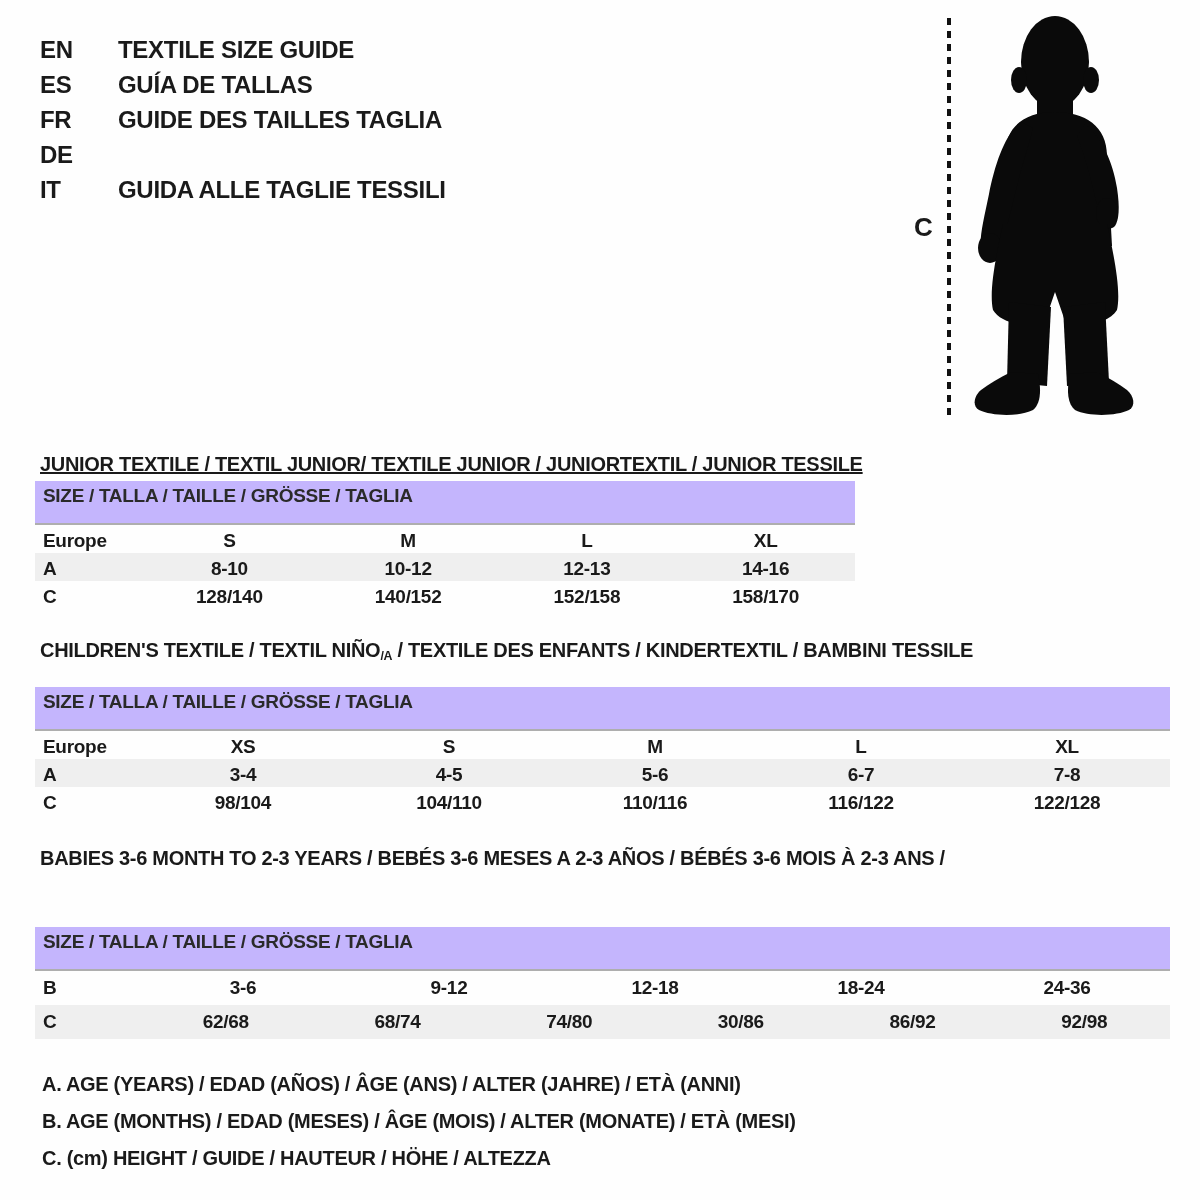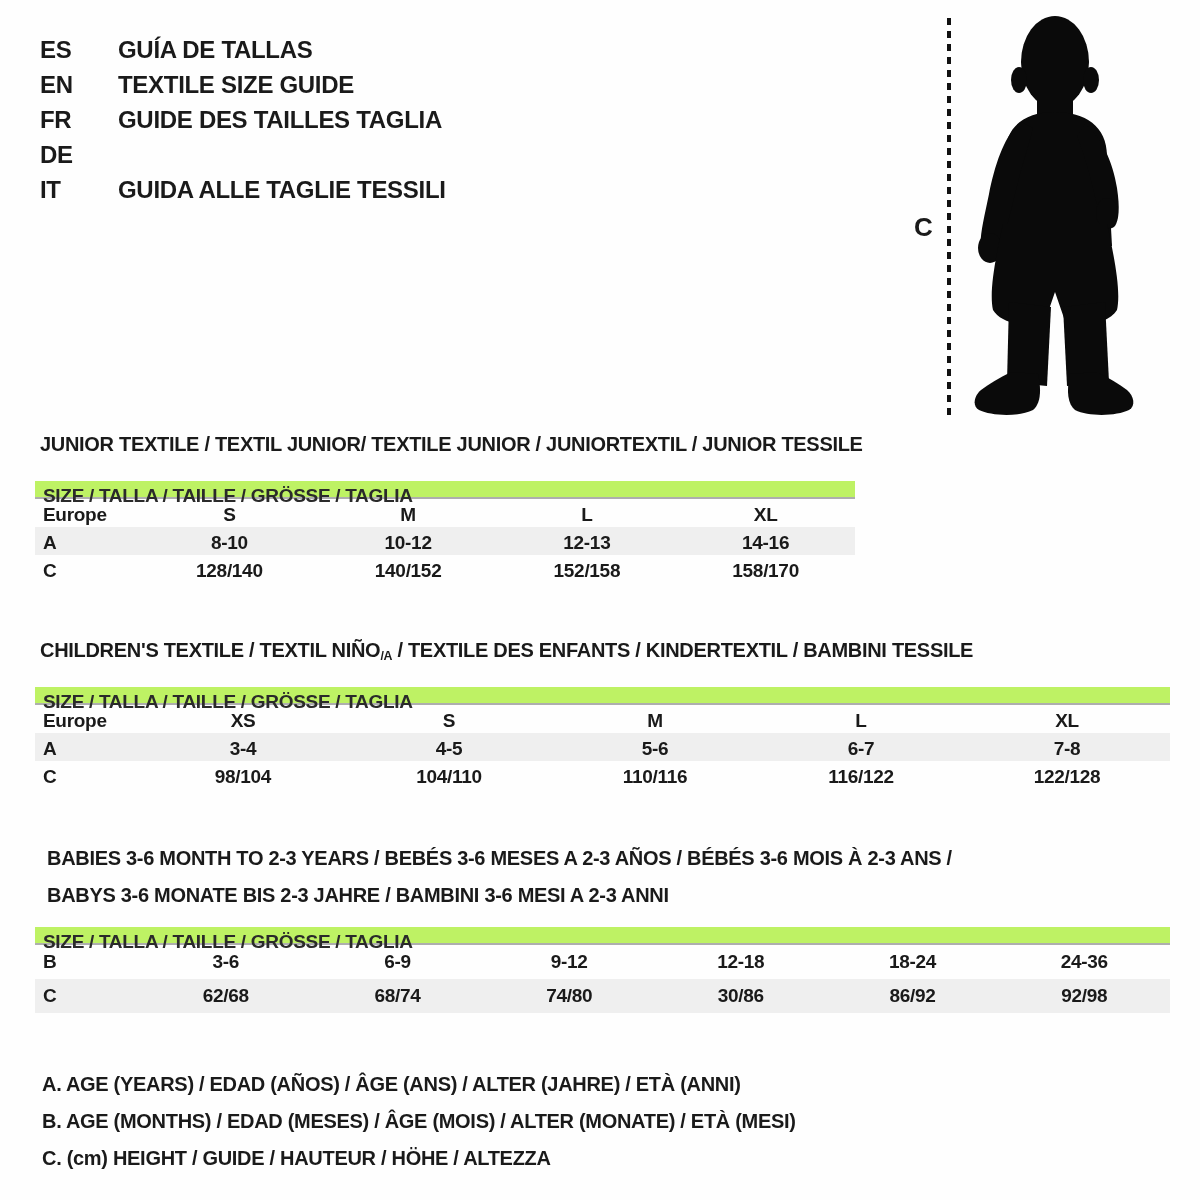--- a/index.html
+++ b/index.html
@@ -24,50 +24,50 @@
   .height-line {
     position:absolute; left:947px; top:18px; width:4px; height:398px;
     background-image:repeating-linear-gradient(to bottom, #111 0px, #111 7px, rgba(0,0,0,0) 7px, rgba(0,0,0,0) 13px);
   }
   .height-label { position:absolute; left:914px; top:212px; font-size:26px; }
   .silhouette { position:absolute; left:966px; top:14px; width:174px; height:404px; }
 
   
   .section-title { position:absolute; left:40px; font-size:20px; line-height:24px; white-space:nowrap; }
   .subscript { font-size:0.62em; vertical-align:-0.28em; }
-  .two-line { line-height:37px;margin-left:7px; }
+  .two-line { line-height:37px; }
 
   .size-table { position:absolute; left:35px; }
   .size-bar {
-    height:18px; line-height:30px; background:#bef264; color:#2a2a2a;
+    height:44px; line-height:30px; background:#c4b5fd; color:#2a2a2a;
     padding-left:8px; font-size:19px; border-bottom:2px solid #aeaeae;
   }
   .trow { display:flex; height:28px; line-height:32px; font-size:19px; }
   .trow.alt { background:#efefef; }
   .tlabel { width:105px; padding-left:8px; }
   .tcell { flex:1 1 0; text-align:center; }
 
   
   .footnotes { position:absolute; left:42px; top:1066px; font-size:20px; line-height:37px; }
   .footnote { white-space:nowrap; }
 
   .w-junior { width:820px; }
   .w-wide { width:1135px; }
 </style>
 </head>
 <body>
 
 <div class="lang-block">
   <div class="lang-row">
+    <span class="lang-code">EN</span>
+    <span class="lang-label">TEXTILE SIZE GUIDE</span>
+  </div>
+  <div class="lang-row">
     <span class="lang-code">ES</span>
     <span class="lang-label">GUÍA DE TALLAS</span>
-  </div>
-  <div class="lang-row">
-    <span class="lang-code">EN</span>
-    <span class="lang-label">TEXTILE SIZE GUIDE</span>
   </div>
   <div class="lang-row">
     <span class="lang-code">FR</span>
     <span class="lang-label">GUIDE DES TAILLES TAGLIA</span>
   </div>
   <div class="lang-row">
     <span class="lang-code">DE</span>
   </div>
   <div class="lang-row">
     <span class="lang-code">IT</span>
@@ -89,21 +89,21 @@
     <path d="M118 110 C134 122 146 148 150 174 C153 194 152 206 148 212 C142 218 134 214 132 202 C128 178 118 142 110 122 Z"></path>
     <ellipse cx="140" cy="199" rx="11" ry="15"></ellipse>
     <path d="M36 210 C28 246 22 278 26 296 C34 310 64 315 78 307 L88 278 L98 307 C112 315 142 310 150 296 C154 278 148 246 140 210 Z"></path>
     <path d="M42 288 L84 293 L80 372 L40 368 Z"></path>
     <path d="M96 293 L138 288 L142 368 L100 372 Z"></path>
     <path d="M14 376 C7 382 5 392 12 396 C24 402 52 403 66 396 C73 390 75 378 71 360 L44 358 C32 364 22 370 14 376 Z"></path>
     <path d="M160 376 C167 382 169 392 162 396 C150 402 122 403 108 396 C101 390 99 378 103 360 L130 358 C142 364 152 370 160 376 Z"></path>
   </g>
 </svg>
 
-<div class="section-title" style="top:432px;">JUNIOR TEXTILE / TEXTIL JUNIOR/ TEXTILE JUNIOR / JUNIORTEXTIL / JUNIOR TESSILE</div>
+<div class="section-title" style="top:452px;text-decoration:underline;">JUNIOR TEXTILE / TEXTIL JUNIOR/ TEXTILE JUNIOR / JUNIORTEXTIL / JUNIOR TESSILE</div>
 <div class="size-table w-junior" style="top:481px;">
   <div class="size-bar">SIZE / TALLA / TAILLE / GRÖSSE / TAGLIA</div>
   <div class="trow">
     <span class="tlabel">Europe</span>
     <span class="tcell">S</span>
     <span class="tcell">M</span>
     <span class="tcell">L</span>
     <span class="tcell">XL</span>
   </div>
   <div class="trow alt">
@@ -148,28 +148,26 @@
     <span class="tcell">98/104</span>
     <span class="tcell">104/110</span>
     <span class="tcell">110/116</span>
     <span class="tcell">116/122</span>
     <span class="tcell">122/128</span>
   </div>
 </div>
 
 <div class="section-title two-line" style="top:840px;">
   <div>BABIES 3-6 MONTH TO 2-3 YEARS / BEBÉS 3-6 MESES A 2-3 AÑOS / BÉBÉS 3-6 MOIS À 2-3 ANS /</div>
-  <div>BABYS 3-6 MONATE BIS 2-3 JAHRE / BAMBINI 3-6 MESI A 2-3 ANNI</div>
 </div>
 <div class="size-table w-wide" style="top:927px;">
   <div class="size-bar">SIZE / TALLA / TAILLE / GRÖSSE / TAGLIA</div>
   <div class="trow" style="height:34px;line-height:34px;">
     <span class="tlabel">B</span>
     <span class="tcell">3-6</span>
-    <span class="tcell">6-9</span>
     <span class="tcell">9-12</span>
     <span class="tcell">12-18</span>
     <span class="tcell">18-24</span>
     <span class="tcell">24-36</span>
   </div>
   <div class="trow alt" style="height:34px;line-height:34px;">
     <span class="tlabel">C</span>
     <span class="tcell">62/68</span>
     <span class="tcell">68/74</span>
     <span class="tcell">74/80</span>

